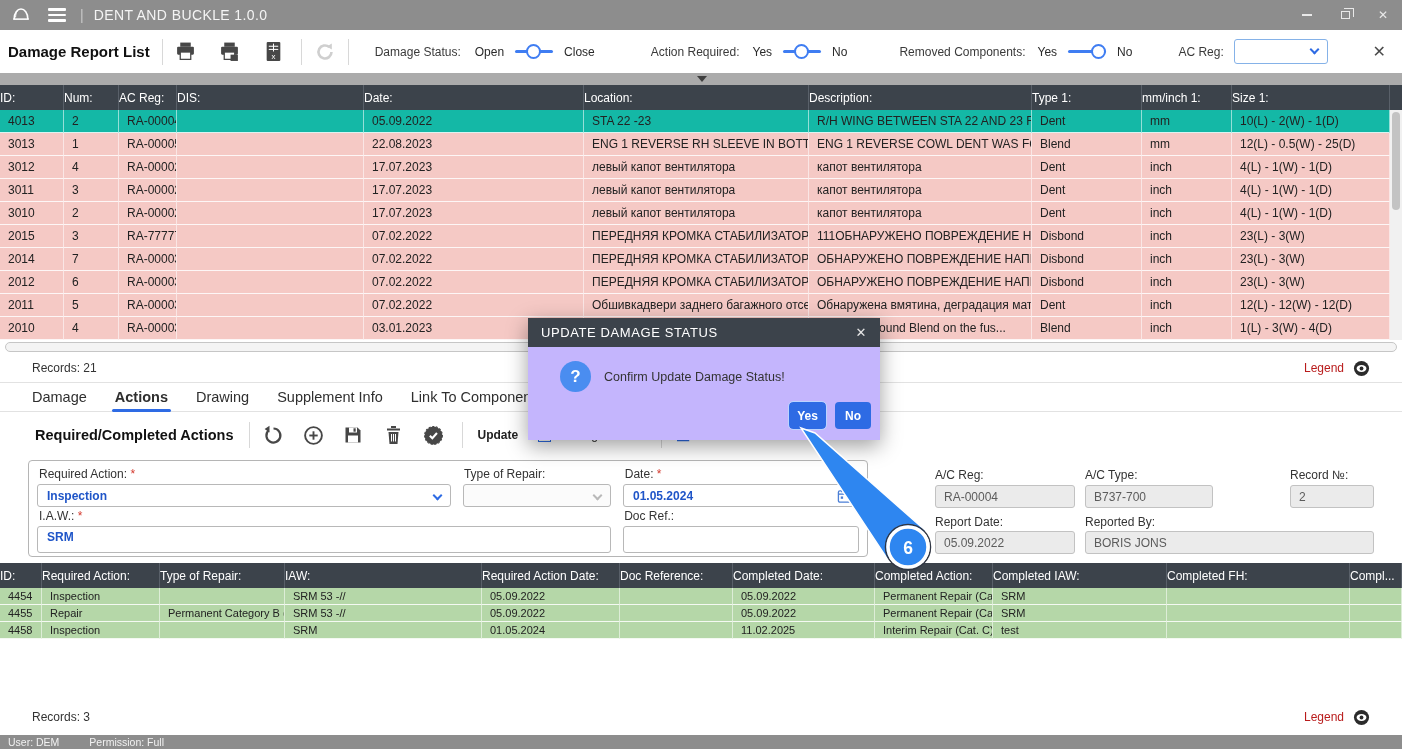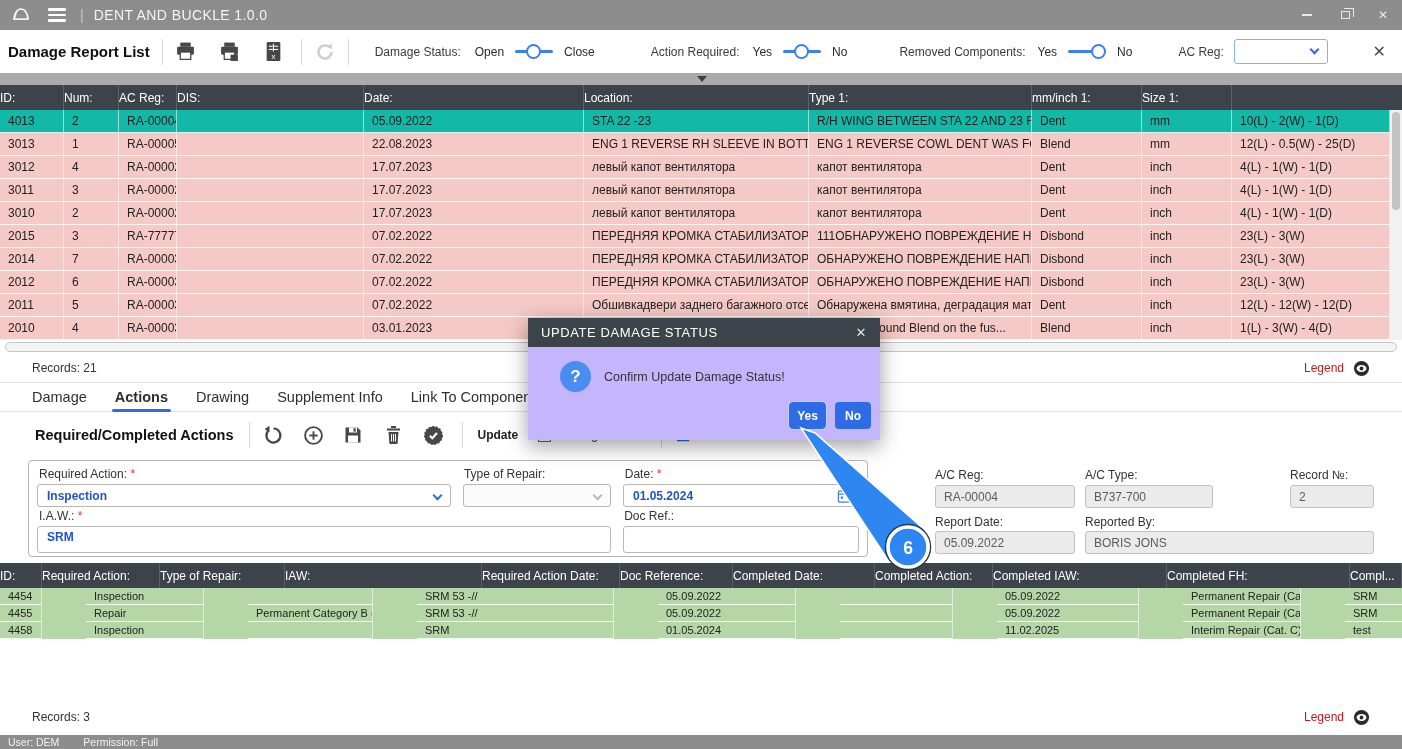--- a/index.html
+++ b/index.html
@@ -49,21 +49,21 @@
   .hcell { display:flex; align-items:center; padding-left:0; color:#fff; font-size:12px;
            border-right:1px solid #596069; white-space:nowrap; overflow:hidden; }
   .trow { height:23px; cursor:pointer; }
   .atable .trow { height:17px; }
   .tcell { display:flex; align-items:center; padding-left:8px; font-size:12px; color:#222;
            border-right:1px solid rgba(255,255,255,.55); border-bottom:1px solid rgba(255,255,255,.85);
            white-space:nowrap; overflow:hidden; }
   .atable .tcell { font-size:11px; }
   .trow.selected { background:#14b8a6; }
   .trow.open     { background:#f5c9c5; }
-  .trow.completed{ background:#b5d7a8;gap:44px; }
+  .trow.completed{ background:#b5d7a8; }
   .dtable { position:relative; }
   .vscroll { position:absolute; right:0; top:25px; width:12px; height:230px; background:#f1f1f1; }
   .vscroll .thumb { position:absolute; left:2px; top:2px; width:8px; height:98px; background:#c3c3c3; border-radius:4px; cursor:pointer; }
   .hscroll { height:14px; padding:2px 5px; }
   .hscroll .track { height:10px; border:1px solid #c6c6c6; border-radius:5px; background:#f4f4f4; cursor:pointer; }
 
   .records-row { height:28px; display:flex; align-items:center; padding:0 32px; font-size:12px; color:#333; }
   .legend-group { margin-left:auto; display:flex; align-items:center; gap:9px; }
   .legend-label { font-size:12px; color:#b91c1c; }
 
@@ -98,21 +98,21 @@
   .iaw-h { height:27px; }
   .cal-btn { position:absolute; right:6px; top:3px; cursor:pointer; display:flex; }
   .info-lab { position:absolute; font-size:12px; color:#333; white-space:nowrap; }
   .info-field { position:absolute; height:23px; background:#ebebeb; border:1px solid #c2c2c2;
                 border-radius:3px; display:flex; align-items:center; padding:0 8px; font-size:12px; color:#5c5c5c; }
 
   .spacer64 { height:64px; }
 
   
   .statusbar { position:absolute; left:0; bottom:0; width:1402px; height:14px; background:#8d8d8d;
-               display:flex; align-items:center; gap:24px; padding-left:8px; font-size:10.5px; color:#f2f2f2; }
+               display:flex; align-items:center; gap:30px; padding-left:8px; font-size:10.5px; color:#f2f2f2; }
 
   
   .dialog { position:absolute; left:528px; top:318px; width:352px; height:122px; background:#c4b5fd;
             box-shadow:0 6px 20px rgba(0,0,0,.38); z-index:50; }
   .dhead { height:29px; background:#3c434b; color:#fff; display:flex; align-items:center;
            padding:0 13px; font-size:13px; letter-spacing:.6px; }
   .dclose { margin-left:auto; font-size:13px; color:#e6e6e6; cursor:pointer; }
   .qicon { position:absolute; left:32px; top:43px; width:31px; height:31px; border-radius:50%;
            background:#4a8df0; color:#fff; font-weight:bold; font-size:17px; display:flex; align-items:center; justify-content:center; }
   .dmsg { position:absolute; left:76px; top:52px; font-size:12.5px; color:#333; }
@@ -227,20 +227,21 @@
 </div>
 
 <div class="dtable">
   <div class="thead mcols" id="mt-head" style="width:1402px">
       <div class="hcell">ID:</div>
       <div class="hcell">Num:</div>
       <div class="hcell">AC Reg:</div>
       <div class="hcell">DIS:</div>
       <div class="hcell">Date:</div>
       <div class="hcell">Location:</div>
+      <div class="hcell">Description:</div>
       <div class="hcell">Type 1:</div>
       <div class="hcell">mm/inch 1:</div>
       <div class="hcell">Size 1:</div>
     </div>
   <div id="mt-body">
       <div class="trow mcols selected">
         <div class="tcell">4013</div>
         <div class="tcell">2</div>
         <div class="tcell">RA-00004</div>
         <div class="tcell"></div>

